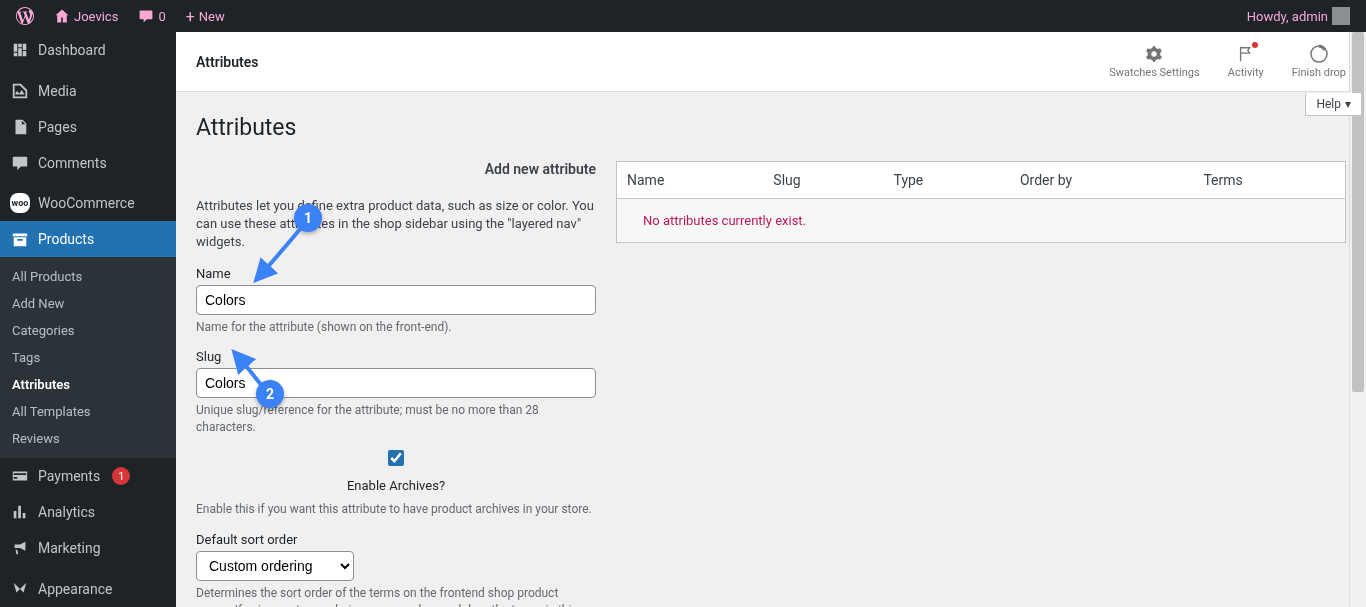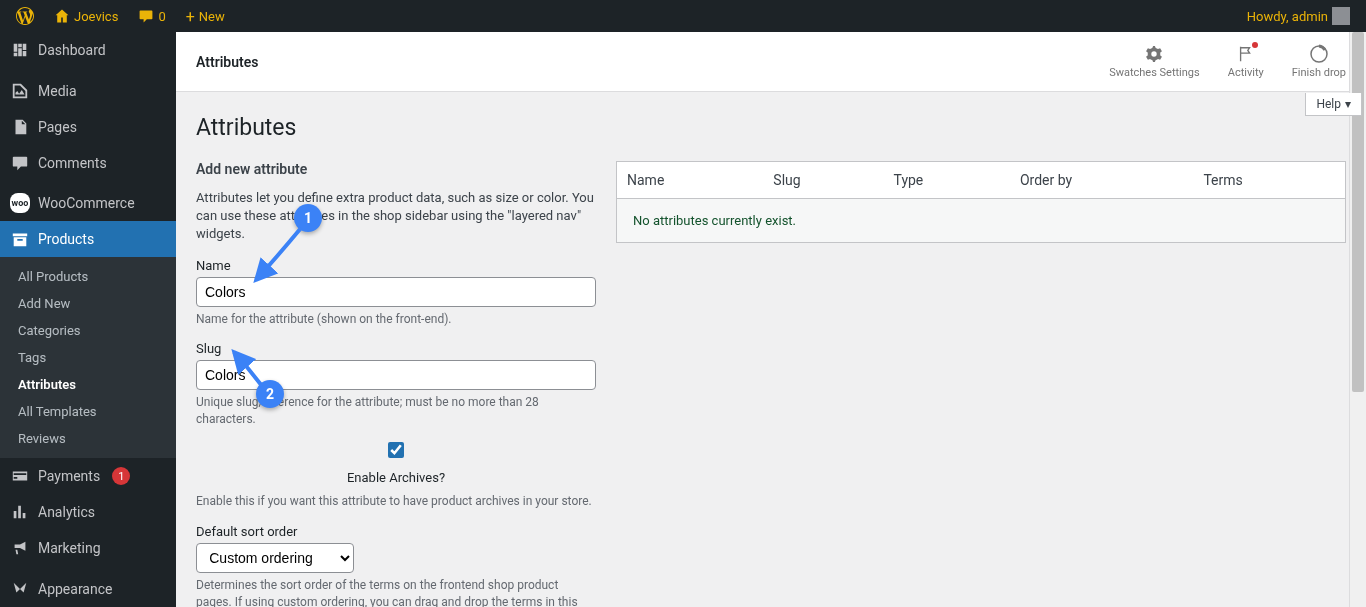--- a/index.html
+++ b/index.html
@@ -1,37 +1,37 @@
 <!DOCTYPE html>
 <html><head>
 <meta charset="utf-8">
 <style>
 * { box-sizing: border-box; margin: 0; padding: 0; }
 body { font-family: -apple-system, BlinkMacSystemFont, "Segoe UI", Roboto, sans-serif; font-size: 13px; color: #3c434a; background: #f0f0f1; overflow: hidden; }
 .viewport { width: 1366px; height: 607px; position: relative; display: flex; flex-direction: column; }
 
 
-.adminbar { height: 32px; background: #1d2327; color: #eab308; display: flex; align-items: center; padding: 0 8px; font-size: 13px; }
+.adminbar { height: 32px; background: #1d2327; color: #f9a8d4; display: flex; align-items: center; padding: 0 8px; font-size: 13px; }
 .adminbar .left { display: flex; align-items: center; gap: 4px; }
 .adminbar .right { margin-left: auto; display: flex; align-items: center; gap: 8px; }
 .adminbar-item { display: flex; align-items: center; gap: 4px; padding: 0 8px; height: 32px; cursor: pointer; }
 .ab-icon { font-size: 16px; display: inline-flex; }
 .avatar { width: 18px; height: 18px; background: #8c8f94; }
 
 
 .main { flex: 1; display: flex; min-height: 0; }
 
 
 .sidebar { width: 176px; background: #1d2327; color: #c3c4c7; display: flex; flex-direction: column; font-size: 14px; }
 .menu-item { display: flex; align-items: center; gap: 8px; padding: 8px 10px; cursor: pointer; position: relative; }
 .menu-item.current { background: #2271b1; color: #fff; }
 .menu-item.current::after { content: ''; position: absolute; right: -8px; top: 50%; transform: translateY(-50%); border: 8px solid transparent; border-right-color: #f0f0f1; }
 .menu-icon { width: 20px; height: 20px; display: inline-flex; align-items: center; justify-content: center; font-size: 16px; }
 .submenu { background: #2c3338; padding: 6px 0; }
-.submenu-item { padding: 6px 18px; font-size: 13px; cursor: pointer; color: rgba(240,246,252,0.7); }
+.submenu-item { padding: 6px 12px; font-size: 13px; cursor: pointer; color: rgba(240,246,252,0.7); }
 .submenu-item.current { color: #fff; font-weight: 600; }
 .badge { background: #d63638; color: #fff; border-radius: 9px; padding: 0 6px; font-size: 11px; margin-left: 4px; min-width: 18px; height: 18px; display: inline-flex; align-items: center; justify-content: center; }
 .menu-sep { height: 5px; }
 
 
 .content { flex: 1; display: flex; flex-direction: column; background: #f0f0f1; overflow: hidden; position: relative; }
 .page-header-bar { height: 60px; background: #fff; border-bottom: 1px solid #dcdcde; display: flex; align-items: center; padding: 0 20px; }
 .page-header-bar h1 { font-size: 14px; font-weight: 600; color: #1d2327; }
 .header-actions { margin-left: auto; display: flex; gap: 28px; align-items: center; }
 .header-action { display: flex; flex-direction: column; align-items: center; gap: 2px; font-size: 11px; color: #757575; cursor: pointer; }
@@ -39,34 +39,34 @@
 
 .help-tab { position: absolute; top: 61px; right: 4px; background: #fff; border: 1px solid #c3c4c7; border-top: none; padding: 4px 10px; font-size: 12px; cursor: pointer; display: flex; align-items: center; gap: 4px; z-index: 2; }
 
 .content-body { padding: 10px 20px 20px; flex: 1; overflow-y: auto; }
 .page-title { font-size: 23px; font-weight: 400; color: #1d2327; margin: 12px 0 20px; }
 
 .cols { display: flex; gap: 20px; }
 .col-left { flex: 0 0 400px; }
 .col-right { flex: 1; }
 
-.form-section h2 { font-size: 14px; font-weight: 600; margin-bottom: 12px; }
+.form-section h2 { font-size: 14px; font-weight: 600; margin-bottom: 20px; text-align: right; }
 .form-desc { font-size: 13px; color: #3c434a; margin-bottom: 14px; line-height: 1.4; }
 .form-field { margin-bottom: 14px; }
 .form-field label { display: block; font-size: 13px; margin-bottom: 4px; color: #1d2327; }
 .form-field input[type=text], .form-field select { width: 100%; padding: 4px 8px; border: 1px solid #8c8f94; border-radius: 4px; font-size: 14px; height: 30px; background: #fff; }
-.form-field select { width: auto; padding-right: 24px; text-align: center; }
+.form-field select { width: auto; padding-right: 24px; }
 .form-field .help { font-size: 12px; color: #646970; margin-top: 4px; line-height: 1.4; }
 .checkbox-row { display: flex; align-items: center; gap: 12px; flex-direction: column; }
 .checkbox-row input[type=checkbox] { width: 16px; height: 16px; accent-color: #2271b1; }
 
 
 .wp-table { width: 100%; border: 1px solid #c3c4c7; border-collapse: collapse; background: #fff; }
 .wp-table th { text-align: left; padding: 10px; font-weight: 400; font-size: 14px; border-bottom: 1px solid #c3c4c7; background: #fff; }
-.wp-table td { padding: 14px 16px; font-size: 13px; color: #14532d; }
+.wp-table td { padding: 14px 26px; font-size: 13px; color: #be185d; }
 .wp-table td.empty { background: #f6f7f7; }
 
 
 .annotation { position: absolute; z-index: 10; pointer-events: none; }
 .anno-circle { width: 28px; height: 28px; border-radius: 50%; background: #3b82f6; color: #fff; display: flex; align-items: center; justify-content: center; font-weight: 700; font-size: 14px; box-shadow: 0 2px 4px rgba(0,0,0,0.3); }
 .anno-arrow { stroke: #3b82f6; stroke-width: 4; fill: #3b82f6; }
 
 .scrollbar-track { position: absolute; right: 0; top: 32px; bottom: 0; width: 17px; background: #f0f0f0; border-left: 1px solid #dcdcde; }
 .scrollbar-thumb { position: absolute; left: 2px; right: 2px; top: 0; height: 360px; background: #c1c1c1; border-radius: 2px; }
 </style>

